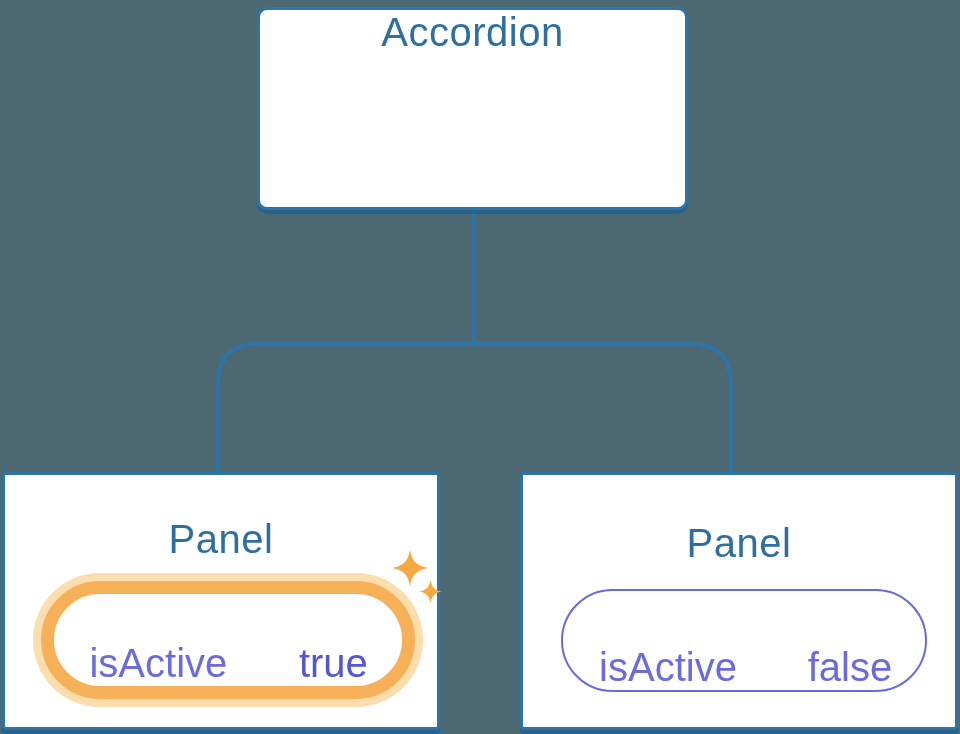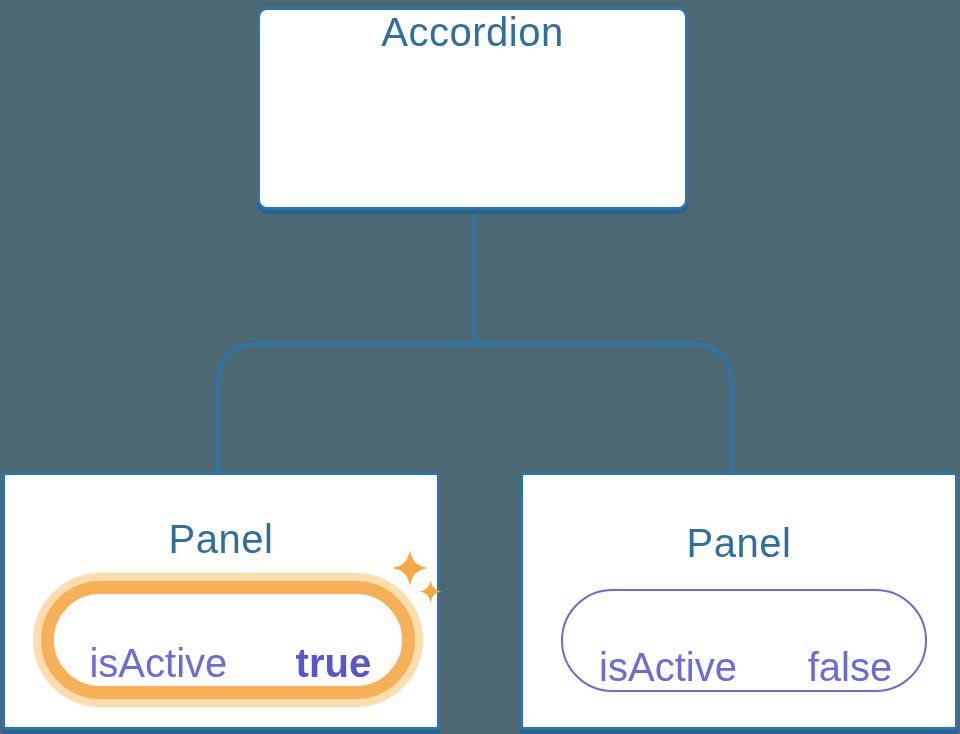--- a/index.html
+++ b/index.html
@@ -81,21 +81,21 @@
     flex: 0 0 60%;
     color: var(--prop-text, #6b6bdc);
   }
   .pill-active .pill-divider {
     flex: 0 0 2px;
     background: var(--highlight-divider, #f9c176);
   }
   .pill-active .pill-cell-value {
     flex: 1 1 auto;
     color: var(--prop-value-active, #5656d0);
-    font-weight: 700;
+    font-weight: 400;
   }
   
   .pill-inactive {
     left: 38px; top: 114px;
     width: 366px; height: 103px;
     border: 2px solid var(--prop-border, #6a6ad9);
   }
   .pill-inactive .pill-cell-name {
     flex: 0 0 58%;
     color: var(--prop-text, #6b6bdc);

